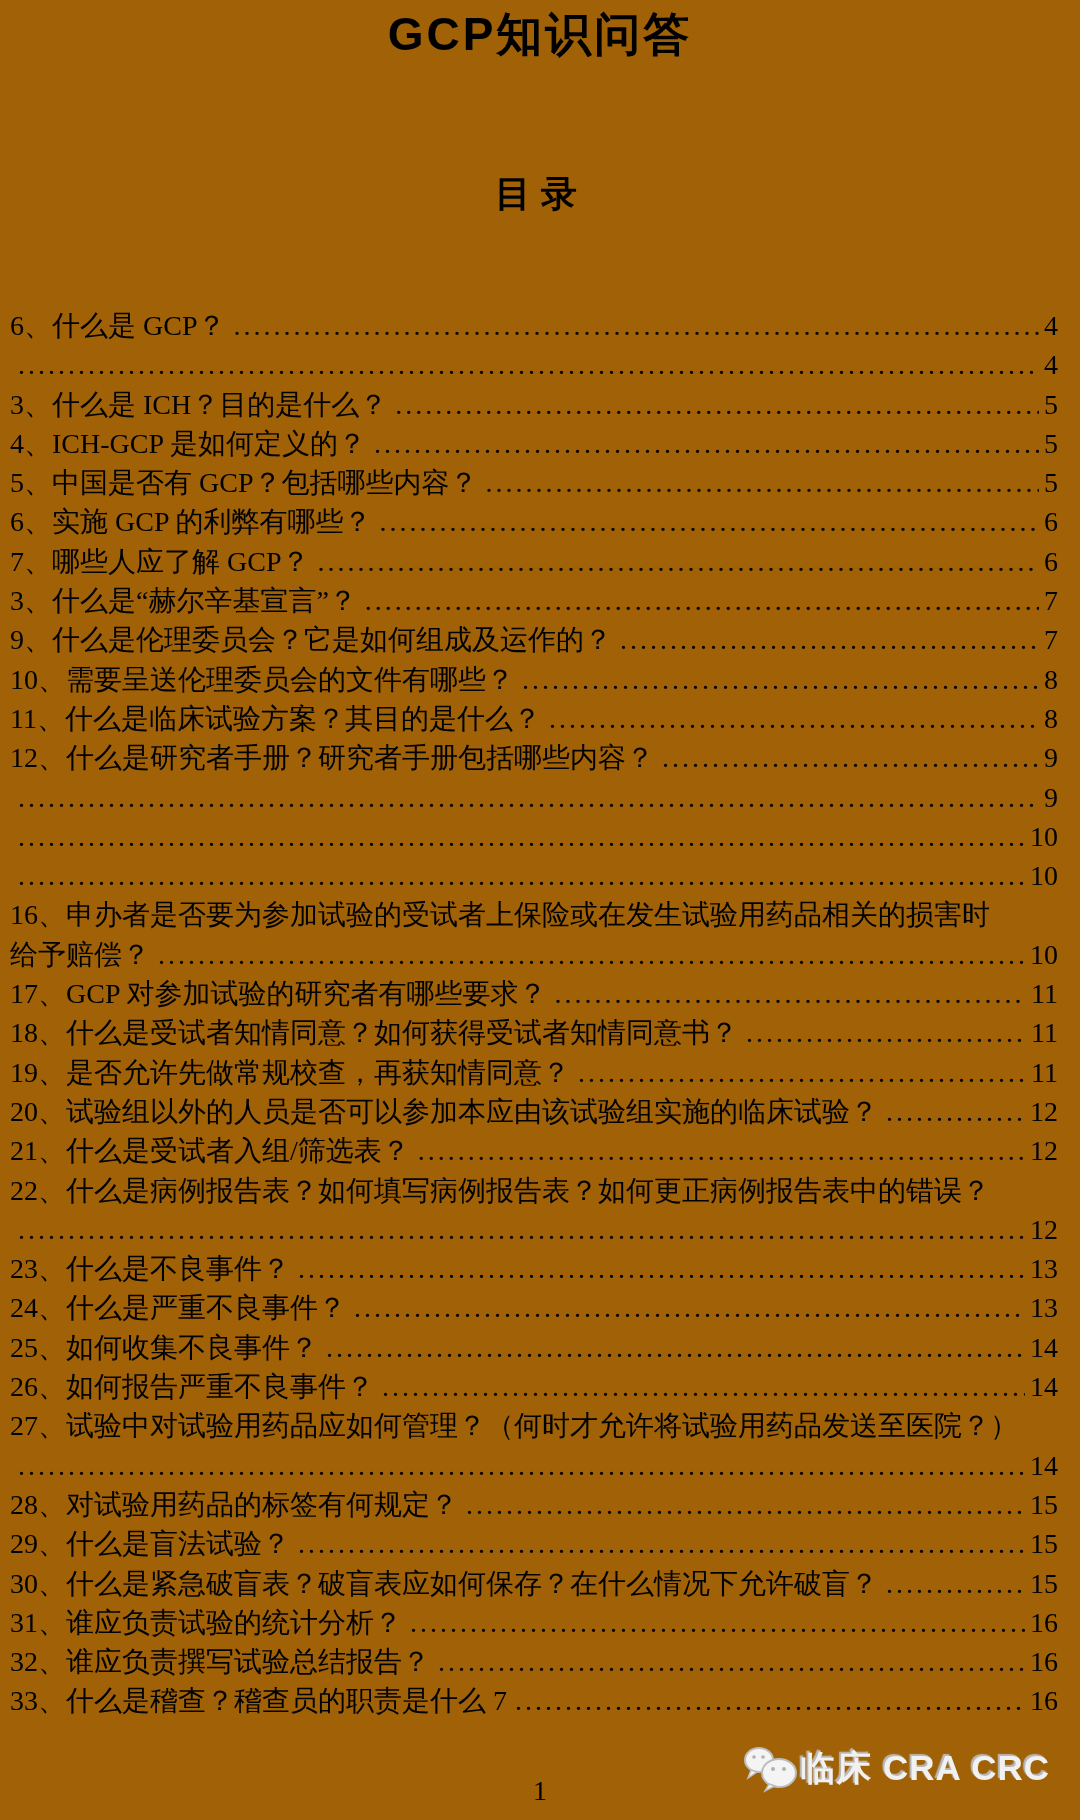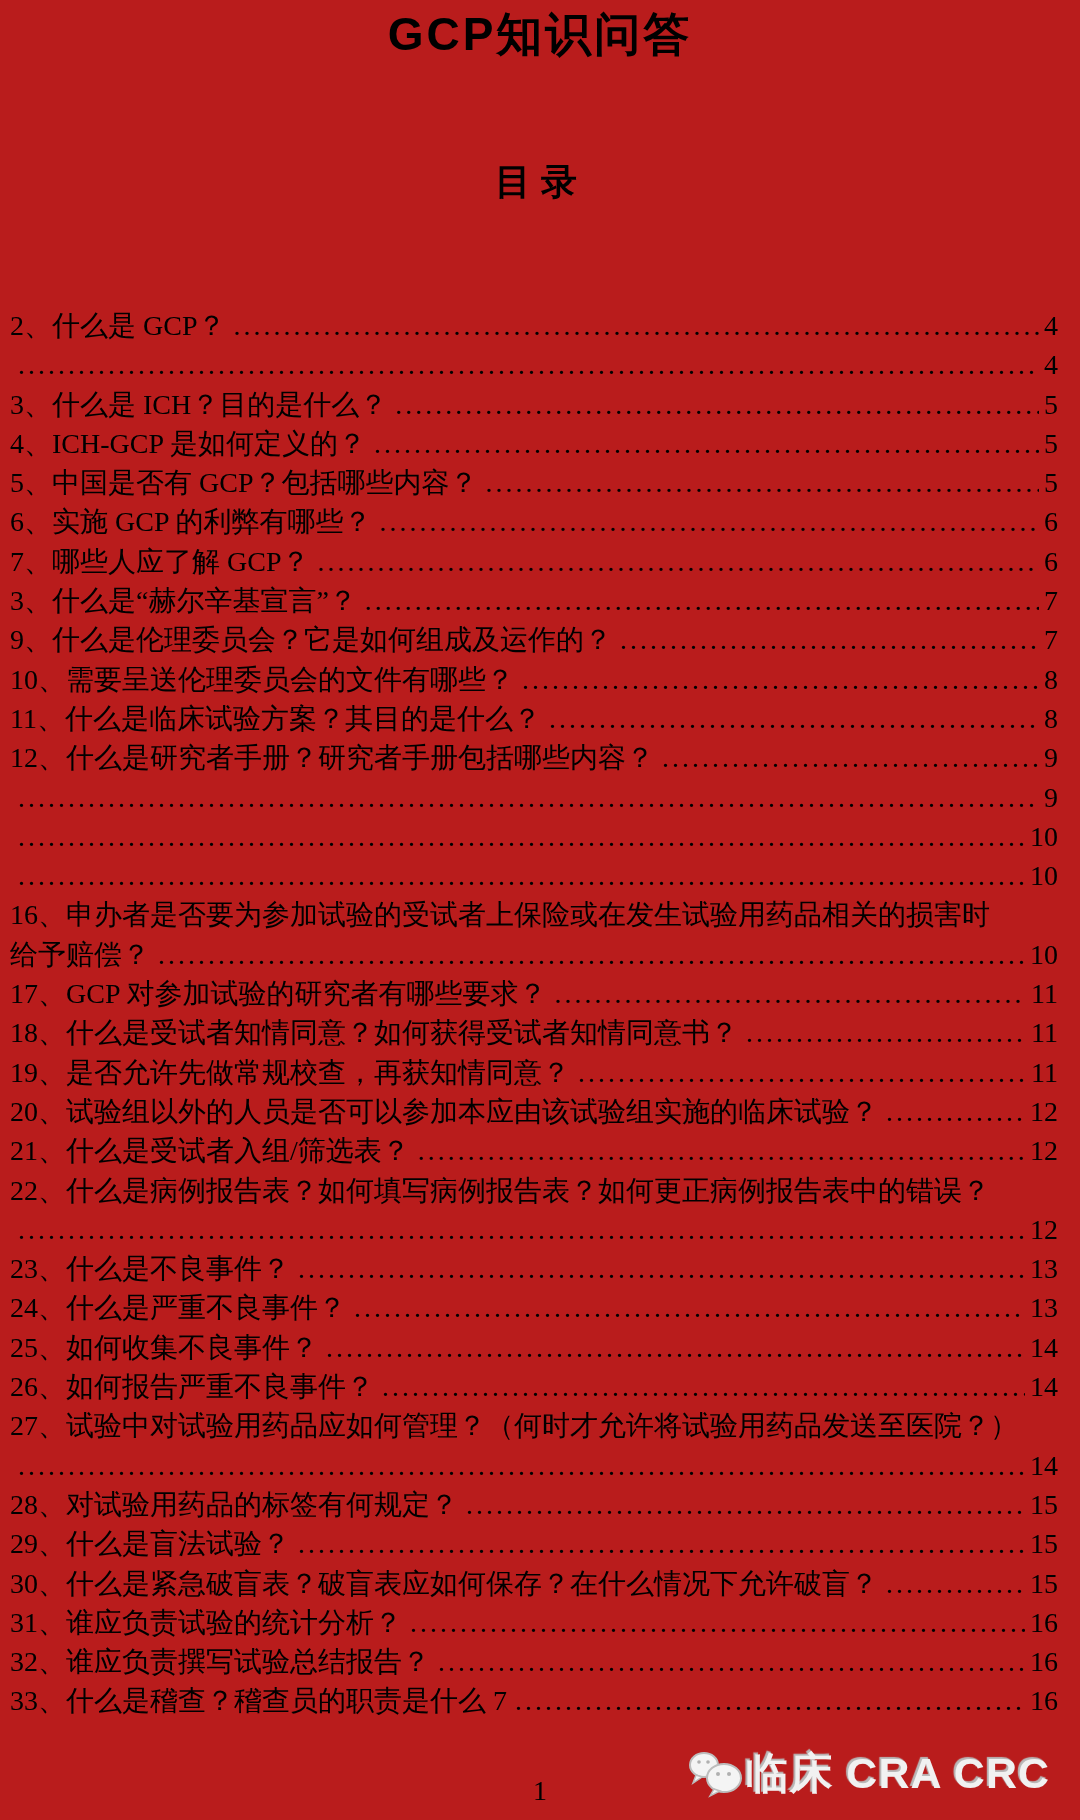--- a/index.html
+++ b/index.html
@@ -1,35 +1,35 @@
 <!DOCTYPE html>
 <html><head>
 <meta charset="utf-8">
 <style>
   html,body { margin:0; padding:0; background:#ffffff; }
   .page {
     position:relative;
     width:1080px; height:1820px;
-    background:#b91c1c;
+    background:#a16207;
     color:#000;
     font-family:"Liberation Serif","DejaVu Serif",serif;
     overflow:hidden;
   }
   .doc-title {
     position:absolute; top:4px; left:0; right:0;
     margin:0;
     text-align:center;
     font-family:"Liberation Sans","DejaVu Sans",sans-serif;
     font-weight:700;
     font-size:46px;
     letter-spacing:3px;
   }
   .toc-heading {
     position:absolute; top:158px; left:0; right:8px;
-    margin:0;
+    margin:12px;
     text-align:center;
     font-family:"Liberation Sans","DejaVu Sans",sans-serif;
     font-weight:700;
     font-size:36px;
   }
   .toc {
     position:absolute;
     top:306px; left:10px; right:22px;
   }
   .toc-line {
@@ -51,23 +51,22 @@
     font-size:28px;
   }
   .toc-dots::before {
     content:"...................................................................................................................................................................................................................................................................";
   }
   .toc-page { flex:0 0 auto; white-space:nowrap; }
   .watermark {
     position:absolute;
     top:1745px; right:30px;
     display:flex;
-    align-items:center;
     font-family:"Liberation Sans","DejaVu Sans",sans-serif;
-    font-size:43px;
+    font-size:35px;
     font-weight:700;
     color:#f1f1f1;
     text-shadow:-2px -2px 1px #b9b9b9;
     letter-spacing:1px;
   }
   .watermark svg { display:block; }
   .footer-page-number {
     position:absolute;
     top:1775px; left:0; right:0;
     text-align:center;
@@ -78,21 +77,21 @@
 <body>
 
 <div class="page">
 
   <h1 class="doc-title">GCP知识问答</h1>
 
   <h2 class="toc-heading">目  录</h2>
 
   <div class="toc" id="toc-list">
       <div class="toc-line">
-        <span class="toc-text">2、什么是 GCP？</span>
+        <span class="toc-text">6、什么是 GCP？</span>
         <span class="toc-dots"></span>
         <span class="toc-page">4</span>
       </div>
       <div class="toc-line">
         <span class="toc-dots"></span>
         <span class="toc-page">4</span>
       </div>
       <div class="toc-line">
         <span class="toc-text">3、什么是 ICH？目的是什么？</span>
         <span class="toc-dots"></span>

